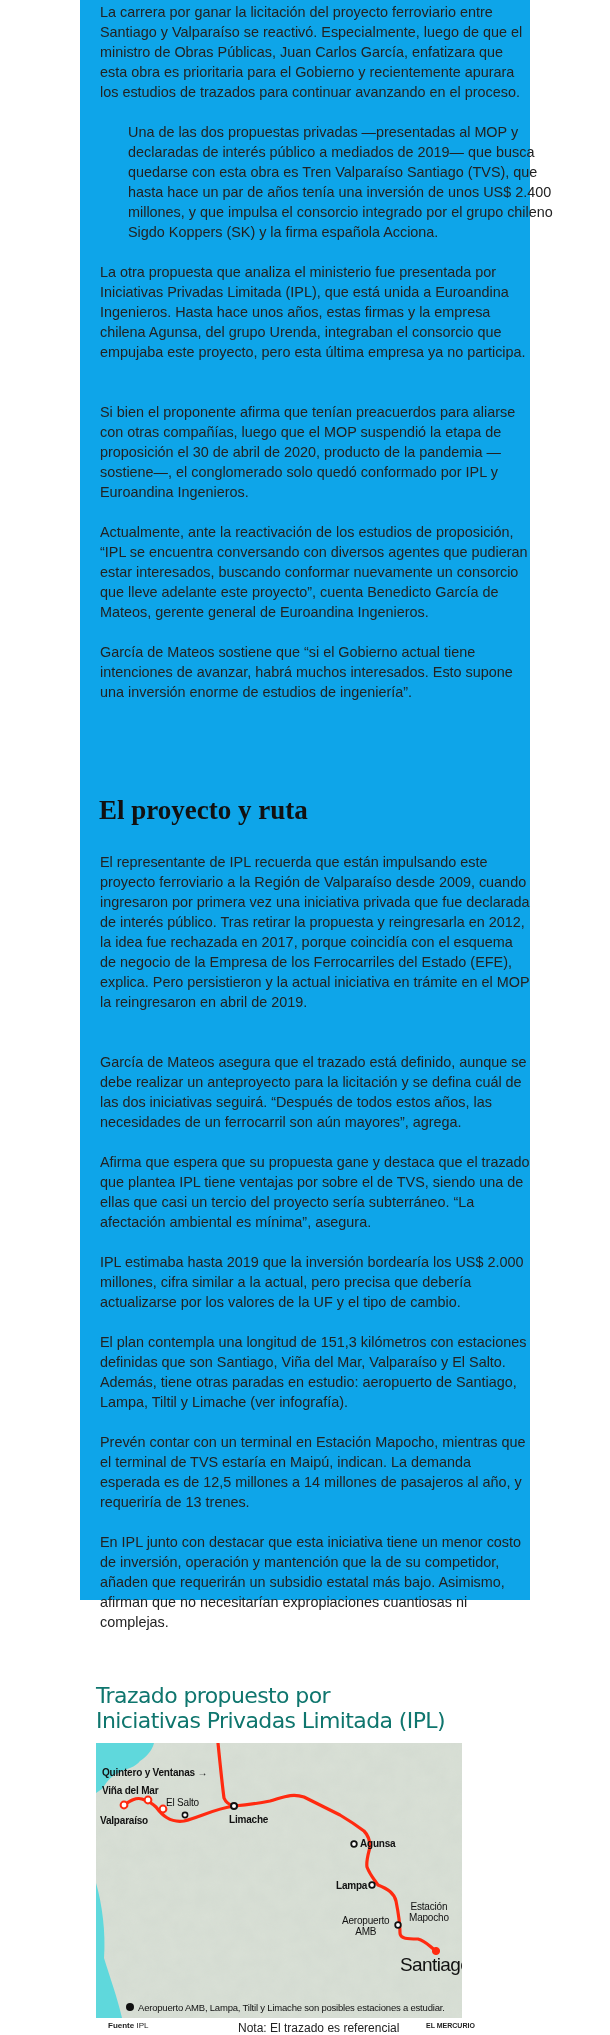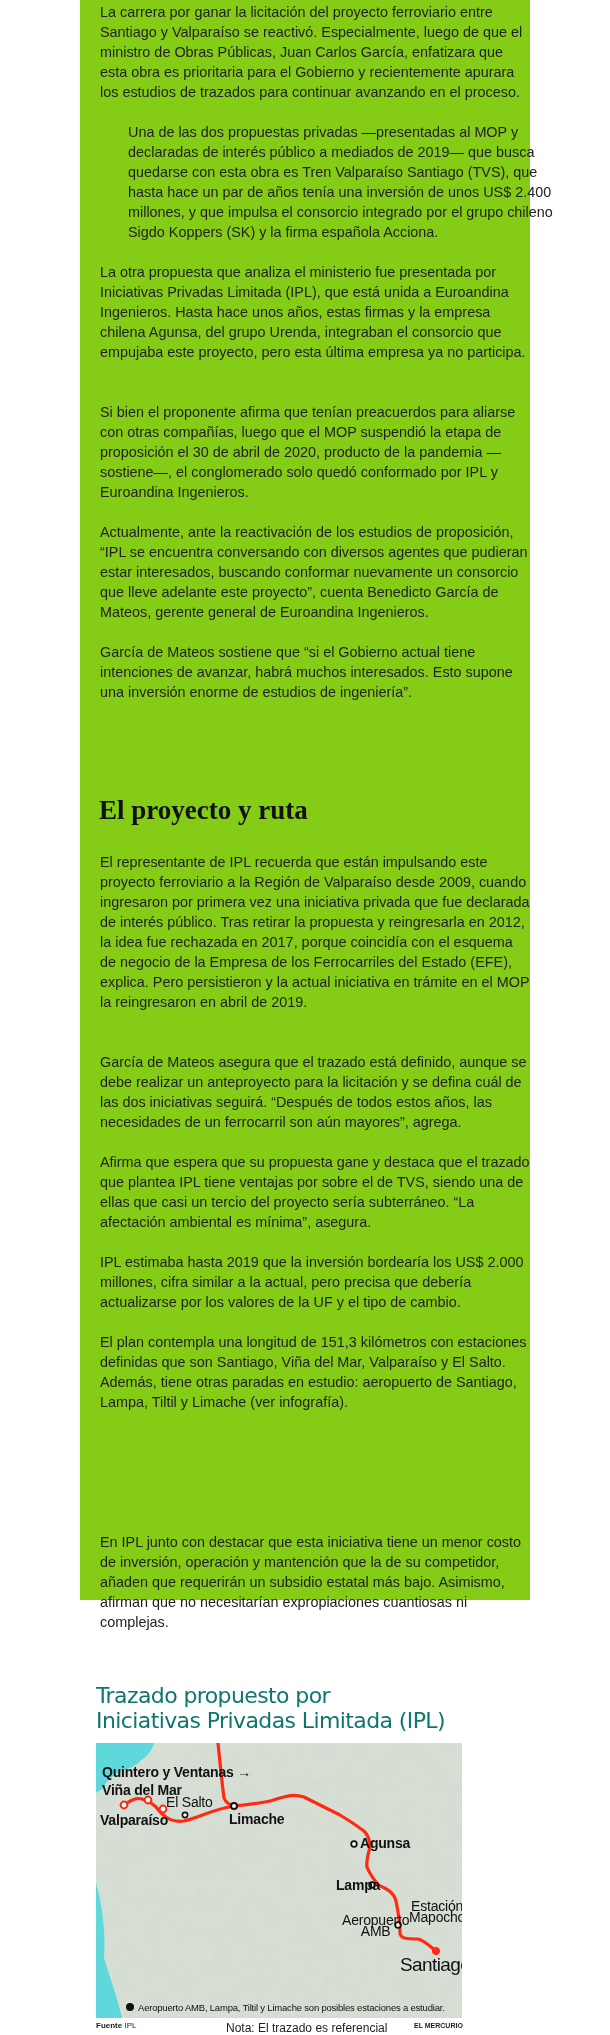--- a/index.html
+++ b/index.html
@@ -1,19 +1,19 @@
 <!DOCTYPE html>
 <html><head>
   <meta charset="utf-8">
   <style>
     html, body { margin: 0; padding: 0; background: #ffffff; }
     body { width: 610px; height: 2035px; position: relative; overflow: hidden; }
     .article {
       position: absolute; left: 80px; top: 0; width: 450px;
-      background: #84cc16;
+      background: #0ea5e9;
     }
     .article p {
       margin: 0;
       font-family: "Liberation Sans", sans-serif;
       font-size: 14.4px;
       line-height: 20px;
       color: #222222;
       position: absolute;
       left: 20px;
       width: 430px;
@@ -25,27 +25,27 @@
     }
     .infographic { position: absolute; left: 96px; top: 1683px; width: 420px; height: 352px; }
     .info-title {
       position: absolute; left: 0; top: 0; width: 420px;
       font-family: "DejaVu Sans", sans-serif; font-size: 22px; line-height: 25px; color: #0f766e;
       letter-spacing: -0.6px; font-weight: normal;
     }
     .map { position: absolute; left: 0; top: 60px; width: 366px; height: 275px; overflow: hidden; }
     .map svg { display: block; }
     .map-label {
-      position: absolute; font-family: "Liberation Sans", sans-serif; font-size: 14px;
+      position: absolute; font-family: "Liberation Sans", sans-serif; font-size: 10px;
       color: #111; white-space: nowrap; line-height: 11px; letter-spacing: -0.2px;
     }
     .bold { font-weight: bold; }
     .big { font-size: 19px; font-weight: normal; letter-spacing: -0.6px; }
     .footer-row {
-      position: absolute; top: 338px; left: 0; width: 366px; height: 12px;
+      position: absolute; top: 338px; left: 12px; width: 366px; height: 12px;
       font-family: "Liberation Sans", sans-serif; font-size: 8px; color: #222;
     }
     .footer-row span { position: absolute; top: 0; white-space: nowrap; }
   </style>
 </head>
 <body>
 
 <div class="article" style="height:1600px;">
   <p style="top:2px;">La carrera por ganar la licitación del proyecto ferroviario entre Santiago y Valparaíso se reactivó. Especialmente, luego de que el ministro de Obras Públicas, Juan Carlos García, enfatizara que esta obra es prioritaria para el Gobierno y recientemente apurara los estudios de trazados para continuar avanzando en el proceso.</p>
   <p style="top:122px;margin-left:28px;">Una de las dos propuestas privadas —presentadas al MOP y declaradas de interés público a mediados de 2019— que busca quedarse con esta obra es Tren Valparaíso Santiago (TVS), que hasta hace un par de años tenía una inversión de unos US$ 2.400 millones, y que impulsa el consorcio integrado por el grupo chileno Sigdo Koppers (SK) y la firma española Acciona.</p>
@@ -54,20 +54,21 @@
   <p style="top:522px;">Actualmente, ante la reactivación de los estudios de proposición, “IPL se encuentra conversando con diversos agentes que pudieran estar interesados, buscando conformar nuevamente un consorcio que lleve adelante este proyecto”, cuenta Benedicto García de Mateos, gerente general de Euroandina Ingenieros.</p>
   <p style="top:642px;">García de Mateos sostiene que “si el Gobierno actual tiene intenciones de avanzar, habrá muchos interesados. Esto supone una inversión enorme de estudios de ingeniería”.</p>
 
   <h2 style="top:794px;">El proyecto y ruta</h2>
 
   <p style="top:852px;">El representante de IPL recuerda que están impulsando este proyecto ferroviario a la Región de Valparaíso desde 2009, cuando ingresaron por primera vez una iniciativa privada que fue declarada de interés público. Tras retirar la propuesta y reingresarla en 2012, la idea fue rechazada en 2017, porque coincidía con el esquema de negocio de la Empresa de los Ferrocarriles del Estado (EFE), explica. Pero persistieron y la actual iniciativa en trámite en el MOP la reingresaron en abril de 2019.</p>
   <p style="top:1052px;">García de Mateos asegura que el trazado está definido, aunque se debe realizar un anteproyecto para la licitación y se defina cuál de las dos iniciativas seguirá. “Después de todos estos años, las necesidades de un ferrocarril son aún mayores”, agrega.</p>
   <p style="top:1152px;">Afirma que espera que su propuesta gane y destaca que el trazado que plantea IPL tiene ventajas por sobre el de TVS, siendo una de ellas que casi un tercio del proyecto sería subterráneo. “La afectación ambiental es mínima”, asegura.</p>
   <p style="top:1252px;">IPL estimaba hasta 2019 que la inversión bordearía los US$ 2.000 millones, cifra similar a la actual, pero precisa que debería actualizarse por los valores de la UF y el tipo de cambio.</p>
   <p style="top:1332px;">El plan contempla una longitud de 151,3 kilómetros con estaciones definidas que son Santiago, Viña del Mar, Valparaíso y El Salto. Además, tiene otras paradas en estudio: aeropuerto de Santiago, Lampa, Tiltil y Limache (ver infografía).</p>
+  <p style="top:1432px;">Prevén contar con un terminal en Estación Mapocho, mientras que el terminal de TVS estaría en Maipú, indican. La demanda esperada es de 12,5 millones a 14 millones de pasajeros al año, y requeriría de 13 trenes.</p>
   <p style="top:1532px;">En IPL junto con destacar que esta iniciativa tiene un menor costo de inversión, operación y mantención que la de su competidor, añaden que requerirán un subsidio estatal más bajo. Asimismo, afirman que no necesitarían expropiaciones cuantiosas ni complejas.</p>
 </div>
 
 <div class="infographic">
   <div class="info-title">
     <div>Trazado propuesto por</div>
     <div>Iniciativas Privadas Limitada (IPL)</div>
   </div>
 
   <div class="map">

